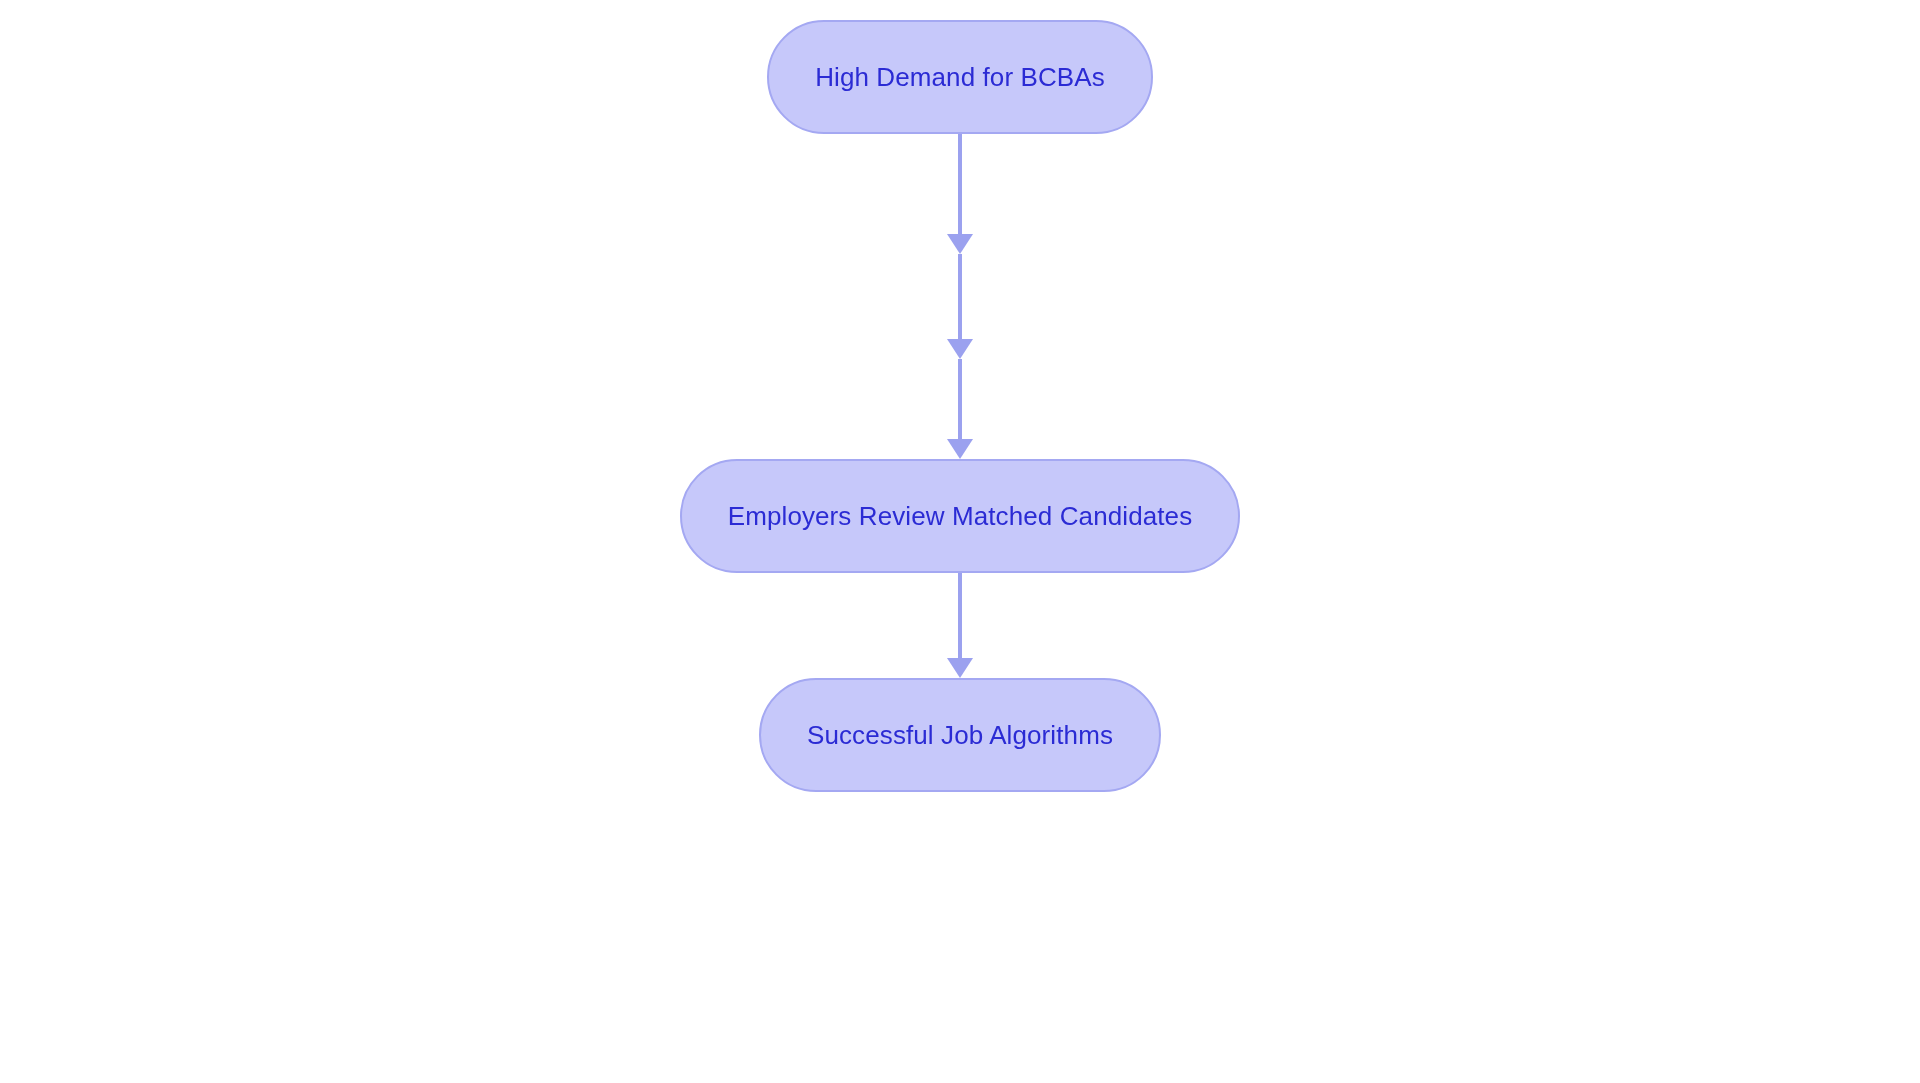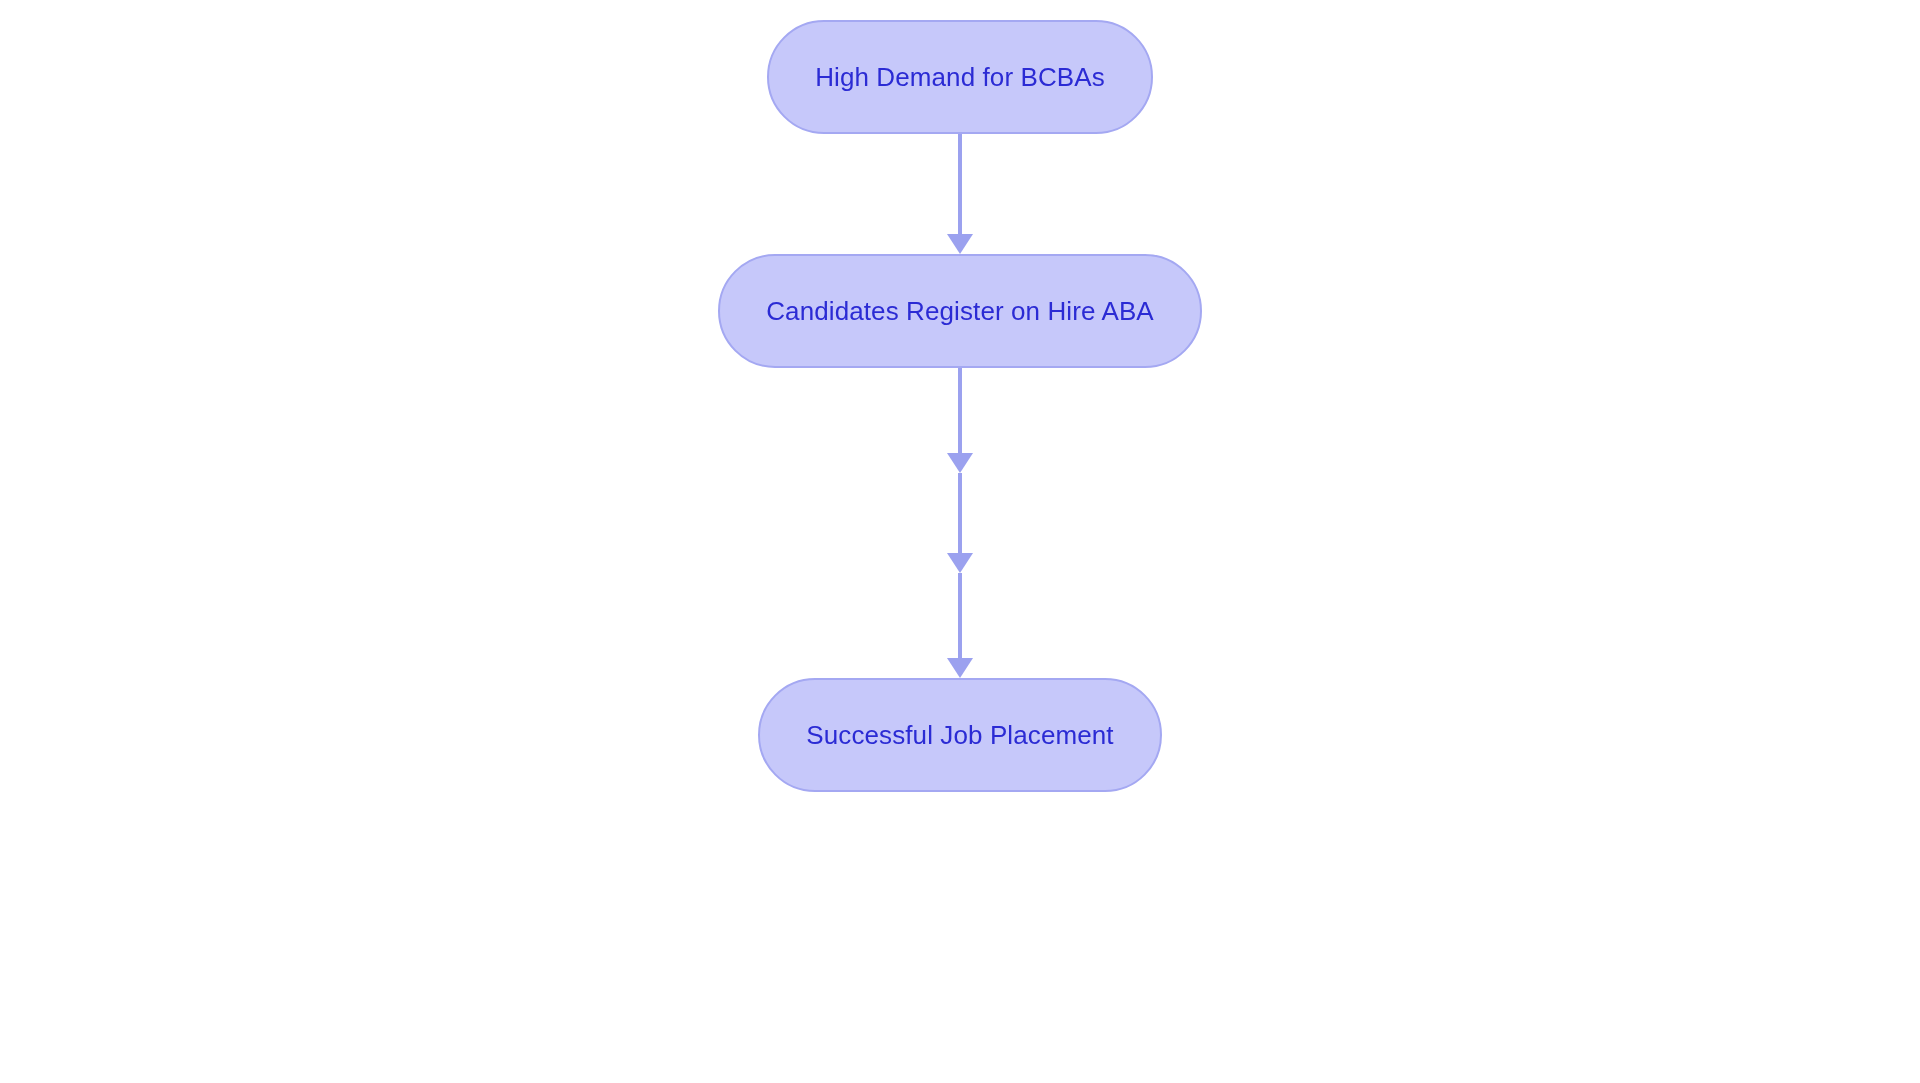--- a/index.html
+++ b/index.html
@@ -97,39 +97,39 @@
 
     <div class="node">
       <span class="node-label">High Demand for BCBAs</span>
     </div>
 
     <div class="connector gap-1">
       <div class="connector-line"></div>
       <div class="connector-head"></div>
     </div>
 
-    <div class="node">
-      <span class="node-label">Candidates Register on Hire ABA</span>
-    </div>
 
     <div class="connector gap-2">
       <div class="connector-line"></div>
       <div class="connector-head"></div>
     </div>
 
 
     <div class="connector gap-3">
       <div class="connector-line"></div>
       <div class="connector-head"></div>
     </div>
 
+    <div class="node">
+      <span class="node-label">Employers Review Matched Candidates</span>
+    </div>
 
     <div class="connector gap-4">
       <div class="connector-line"></div>
       <div class="connector-head"></div>
     </div>
 
     <div class="node">
-      <span class="node-label">Successful Job Placement</span>
+      <span class="node-label">Successful Job Algorithms</span>
     </div>
 
   </div>
 </div>
 
 </body></html>

